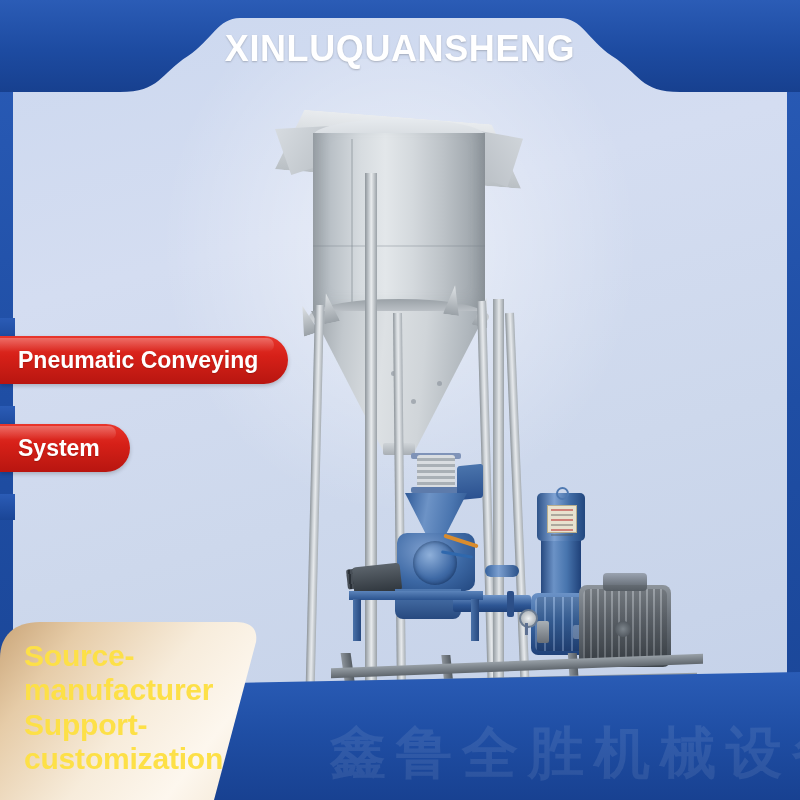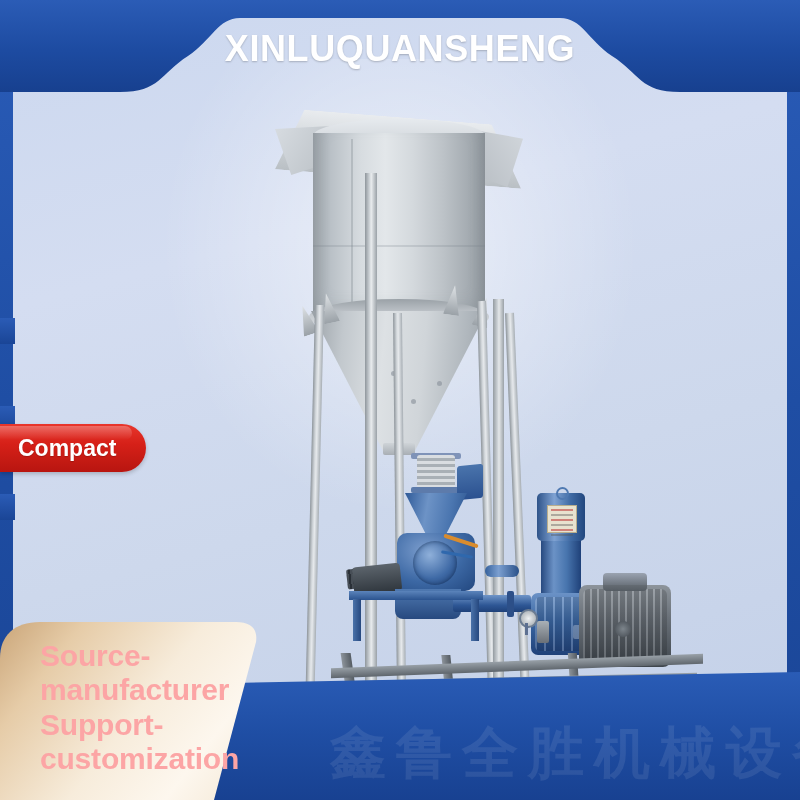--- a/index.html
+++ b/index.html
@@ -379,22 +379,22 @@
     position:absolute;left:348px;top:692px;width:430px;
     color:#fff;font-size:31px;font-weight:bold;line-height:1.16;
     text-shadow:0 1px 2px rgba(0,0,0,.25);
   }
   .cream-round{
     position:absolute;left:0;bottom:0;width:296px;height:182px;
     background:linear-gradient(128deg,#c9a477 0%,#e6cca8 20%,#f7ecdb 48%,#fdf7ee 70%,#efe0c9 100%);
     clip-path:path("M0,182 L0,40 C0,18 14,4 40,4 L236,4 C250,4 258,10 256,24 L214,182 Z");
   }
   .cream-text{
-    position:absolute;left:40px;bottom:24px;width:240px;
-    color:#fca5a5;font-size:30px;font-weight:bold;line-height:1.14;
+    position:absolute;left:24px;bottom:24px;width:240px;
+    color:#fde047;font-size:30px;font-weight:bold;line-height:1.14;
     letter-spacing:-.2px;
   }
 
 </style>
 </head>
 <body>
 
 <div class="canvas">
 
   <div class="frame-bg"></div>
@@ -493,21 +493,22 @@
   </div>
 
   <div class="header-strip"></div>
   <div class="header-banner"></div>
   <div class="banner-title">XINLUQUANSHENG</div>
 
   <div class="badge-tab" id="tab0"></div>
   <div class="badge-tab" id="tab1"></div>
   <div class="badge-tab" id="tab2"></div>
 
-  <div class="badge" id="badge1">Compact</div>
+  <div class="badge" id="badge0">Pneumatic Conveying</div>
+  <div class="badge" id="badge1">System</div>
 
   <div class="bottom-bar">
     <div class="watermark">鑫鲁全胜机械设备</div>
   </div>
 
   <div class="cream-round"></div>
   <div class="cream-text">Source-manufacturer Support-customization</div>
 
 </div>
 

